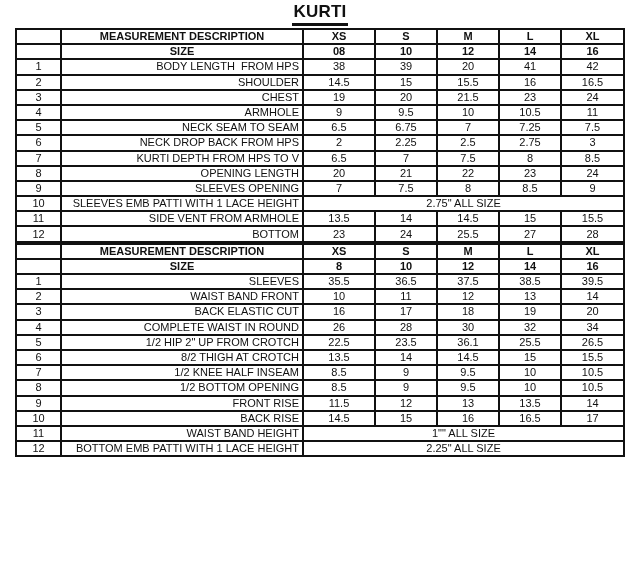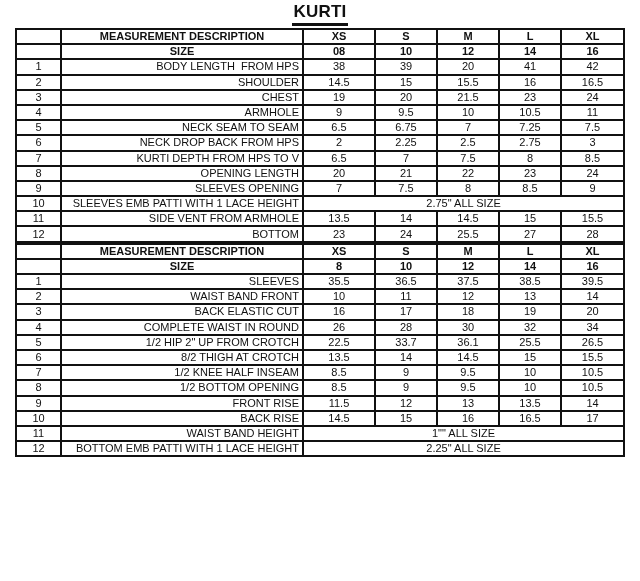--- a/index.html
+++ b/index.html
@@ -259,21 +259,21 @@
           <td class="val">26</td>
           <td class="val">28</td>
           <td class="val">30</td>
           <td class="val">32</td>
           <td class="val">34</td>
         </tr>
         <tr>
           <td class="num">5</td>
           <td class="desc">1/2 HIP 2" UP FROM CROTCH</td>
           <td class="val">22.5</td>
-          <td class="val">33.7</td>
+          <td class="val">23.5</td>
           <td class="val">36.1</td>
           <td class="val">25.5</td>
           <td class="val">26.5</td>
         </tr>
         <tr>
           <td class="num">6</td>
           <td class="desc">8/2 THIGH AT CROTCH</td>
           <td class="val">13.5</td>
           <td class="val">14</td>
           <td class="val">14.5</td>

